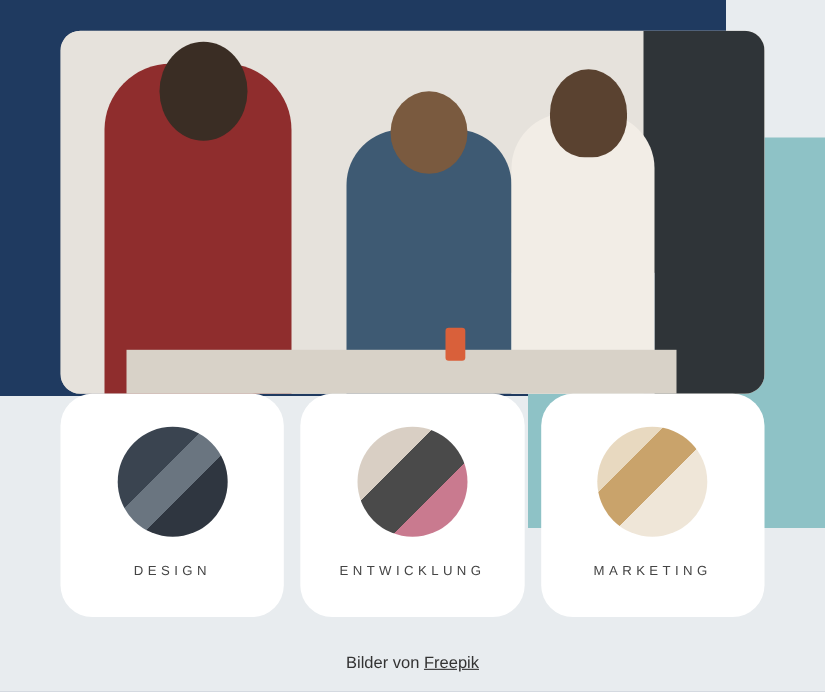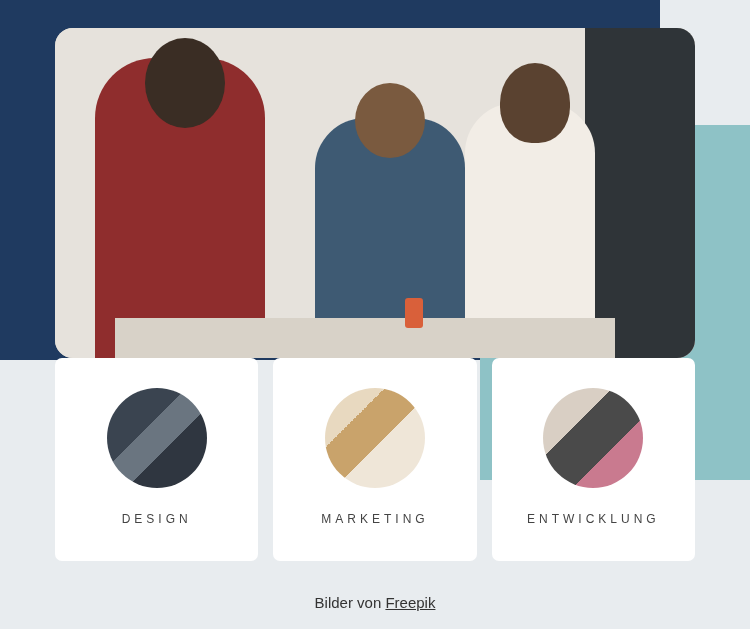--- a/index.html
+++ b/index.html
@@ -53,21 +53,21 @@
       position: absolute;
       top: 358px;
       left: 55px;
       width: 640px;
       display: flex;
       gap: 15px;
     }
     .card {
       flex: 1;
       background: #fff;
-      border-radius: 7px;
+      border-radius: 29px;
       padding: 30px 20px 35px;
       display: flex;
       flex-direction: column;
       align-items: center;
       cursor: pointer;
     }
     .card-img {
       width: 100px;
       height: 100px;
       border-radius: 50%;
@@ -118,24 +118,24 @@
   <div class="table"></div>
     <div class="cup"></div>
 </div>
 
 <div class="cards">
   <div class="card">
     <div class="card-img ci1"></div>
     <div class="card-title">DESIGN</div>
   </div>
   <div class="card">
+    <div class="card-img ci3"></div>
+    <div class="card-title">ENTWICKLUNG</div>
+  </div>
+  <div class="card">
     <div class="card-img ci2"></div>
     <div class="card-title">MARKETING</div>
-  </div>
-  <div class="card">
-    <div class="card-img ci3"></div>
-    <div class="card-title">ENTWICKLUNG</div>
   </div>
 </div>
 
 <div class="credit">
   <span>Bilder von </span><a href="#">Freepik</a>
 </div>
 
 </body></html>

